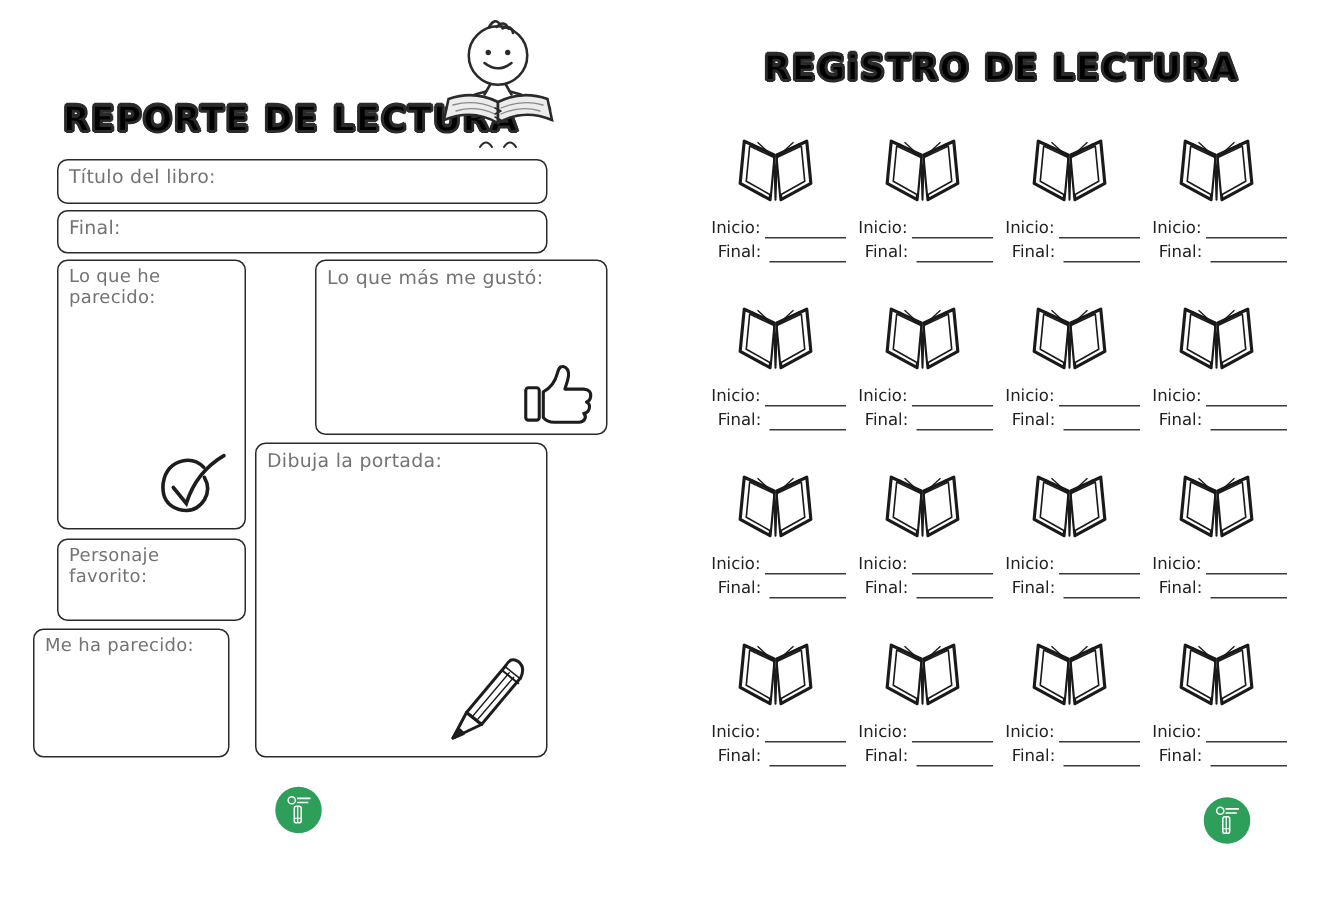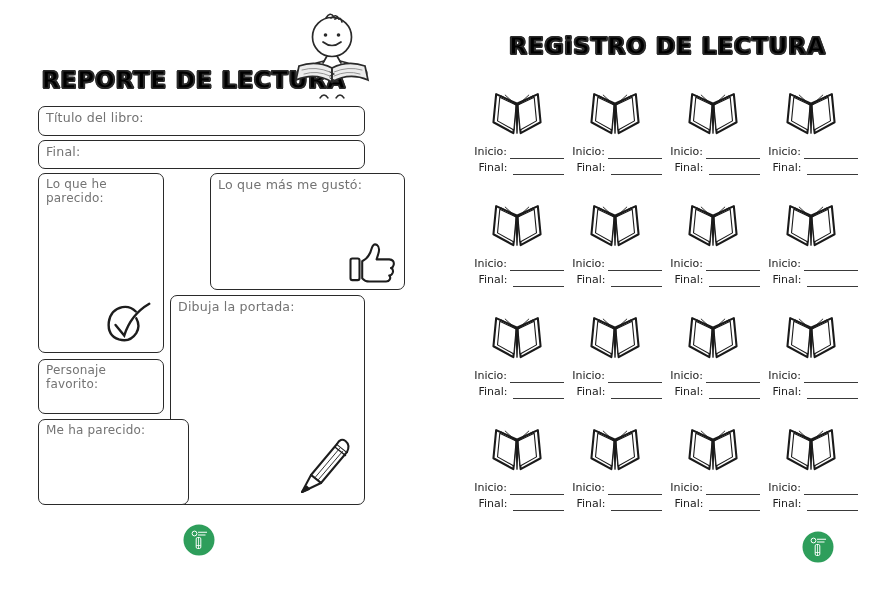--- a/index.html
+++ b/index.html
@@ -103,21 +103,21 @@
         <path d="M17 41 L43 10 L53 18 L27 49 Z"></path>
         <path d="M43 10 Q46.5 3.5 51.5 7 Q56.5 11 53 18"></path>
         <path d="M41.5 13.5 L51.5 21.5" stroke-width="1.4"></path>
         <path d="M17 41 L27 49 L8 58 Z"></path>
         <path d="M12.5 52.5 L8 58 L15 55 Z" fill="#1d1d1d"></path>
         <path d="M21.5 43 L45.5 14.5 M24.5 45.5 L48.5 17.5" stroke-width="0.9"></path>
       </g>
     </svg>
   </div>
 
-  <div class="wbox" style="left:38px;top:419px;width:151px;height:86px;">
+  <div class="wbox" style="left:22px;top:419px;width:131px;height:86px;">
     <span class="lbl" style="font-size:12px;">Me ha parecido:</span>
   </div>
 
   <svg class="abs logo-badge" style="left:183px;top:524px;" viewBox="0 0 32 32">
     <circle cx="16" cy="16" r="15.5" fill="#2e9e5b"></circle>
     <g stroke="#fff" fill="none" stroke-width="1">
       <circle cx="11.5" cy="9.5" r="2.4"></circle>
       <path d="M15 8.2 h9 M15 11 h7.5" stroke-width="1.1"></path>
       <rect x="13.2" y="13.5" width="4.6" height="11" rx="1.4"></rect>
       <path d="M13.2 21.5 h4.6 M15.5 13.5 v11" stroke-width="0.8"></path>

